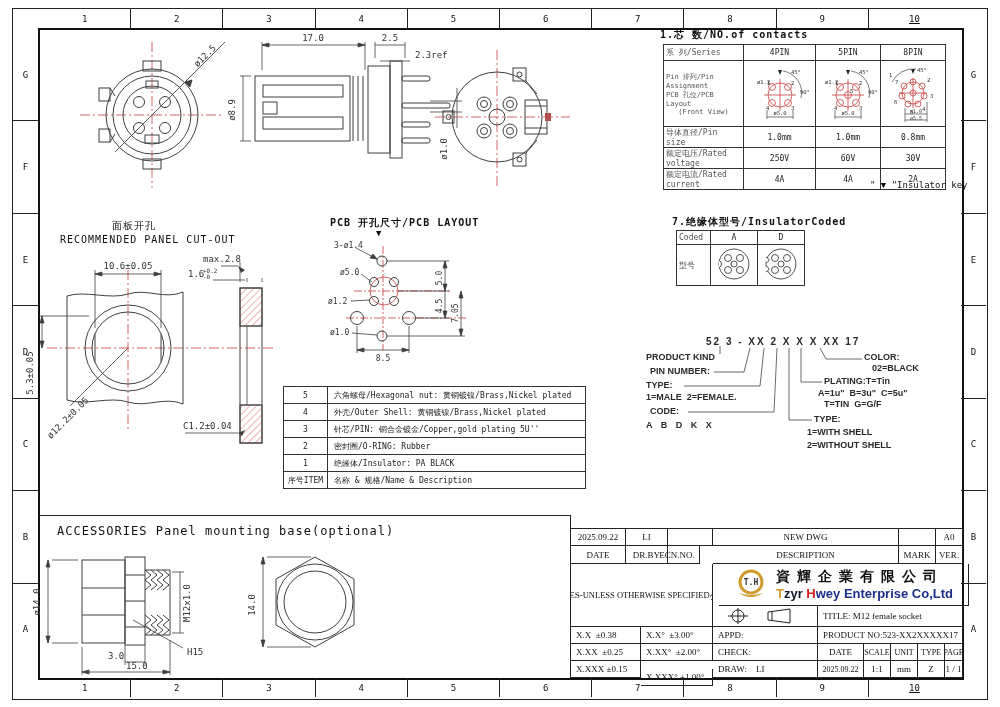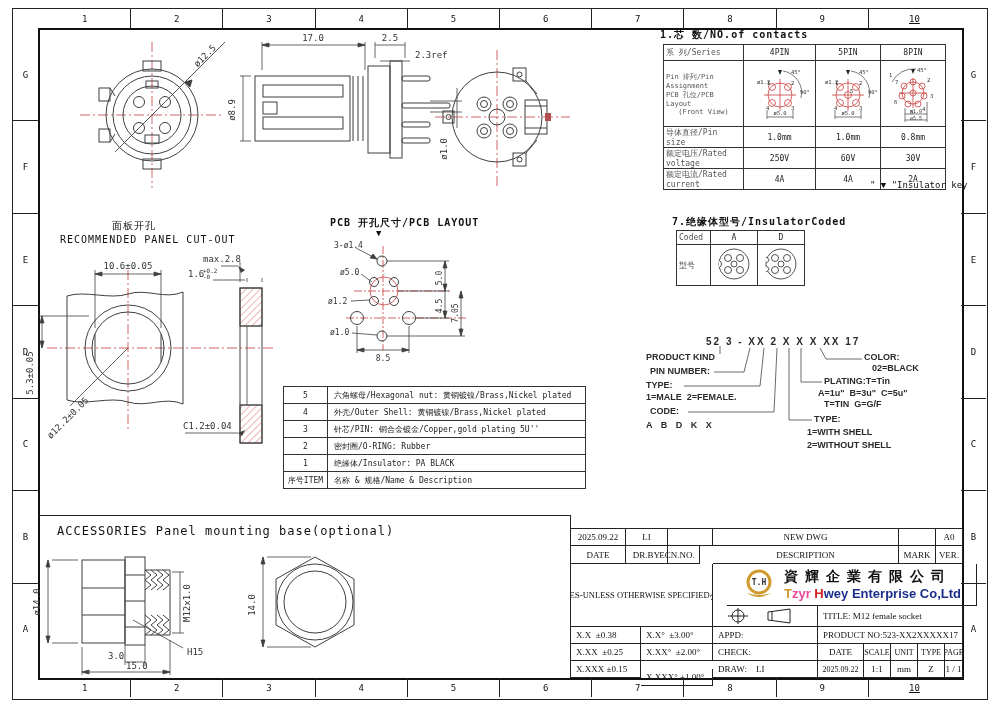--- a/index.html
+++ b/index.html
@@ -626,31 +626,31 @@
       <div class="cn" style="font-size:9px;letter-spacing:2px;margin-top:3px">公差參考表</div>
     </div>
 
     <div class="tb left" style="left:0;top:98px;width:70px;height:17px"><span>X.X</span>&nbsp;&nbsp;<span>±0.38</span></div>
     <div class="tb left" style="left:70px;top:98px;width:72px;height:17px"><span>X.X°</span>&nbsp;&nbsp;<span>±3.00°</span></div>
     <div class="tb left" style="left:0;top:115px;width:70px;height:17px"><span>X.XX</span>&nbsp;&nbsp;<span>±0.25</span></div>
     <div class="tb left" style="left:70px;top:115px;width:72px;height:17px"><span>X.XX°</span>&nbsp;&nbsp;<span>±2.00°</span></div>
     <div class="tb left" style="left:0;top:132px;width:70px;height:17px"><span>X.XXX</span>&nbsp;<span>±0.15</span></div>
     <div class="tb left" style="left:70px;top:140px;width:72px;height:17px"><span>X.XXX°</span>&nbsp;<span>±1.00°</span></div>
 
-    <div class="tb" style="left:156px;top:35px;width:250px;height:42px;flex-direction:column;">
+    <div class="tb" style="left:148px;top:35px;width:250px;height:42px;flex-direction:column;">
       <div style="display:flex;align-items:center;gap:8px">
         <svg width="34" height="34">
           <circle cx="17" cy="14" r="11" fill="none" stroke="#cf9b2f" stroke-width="3"></circle>
           <text x="17" y="17" font-size="8" font-weight="bold" fill="#cf9b2f" text-anchor="middle">T.H</text>
           <path d="M5,25 Q17,33 29,25 Q17,29 5,25 z" fill="#cf9b2f"></path>
         </svg>
         <div>
           <div class="cn" style="font-size:14px;font-weight:bold;letter-spacing:7px;color:#111">資輝企業有限公司</div>
           <div style="font-size:13px;font-weight:bold;font-family:'Liberation Sans',sans-serif">
-            <span style="color:#cf9b2f">T</span><span style="color:#ec4899">zyr </span><span style="color:#d42020">H</span><span style="color:#1c2e8c">wey Enterprise Co,Ltd</span>
+            <span style="color:#cf9b2f">T</span><span style="color:#0f172a">zyr </span><span style="color:#d42020">H</span><span style="color:#1c2e8c">wey Enterprise Co,Ltd</span>
           </div>
         </div>
       </div>
     </div>
 
     <div class="tb" style="left:142px;top:77px;width:105px;height:21px">
       <svg width="90" height="18">
         <circle cx="18" cy="9" r="6" fill="none" stroke="#222"></circle>
         <line x1="8" y1="9" x2="28" y2="9" stroke="#222"></line>
           <line x1="18" y1="1" x2="18" y2="17" stroke="#222"></line>

